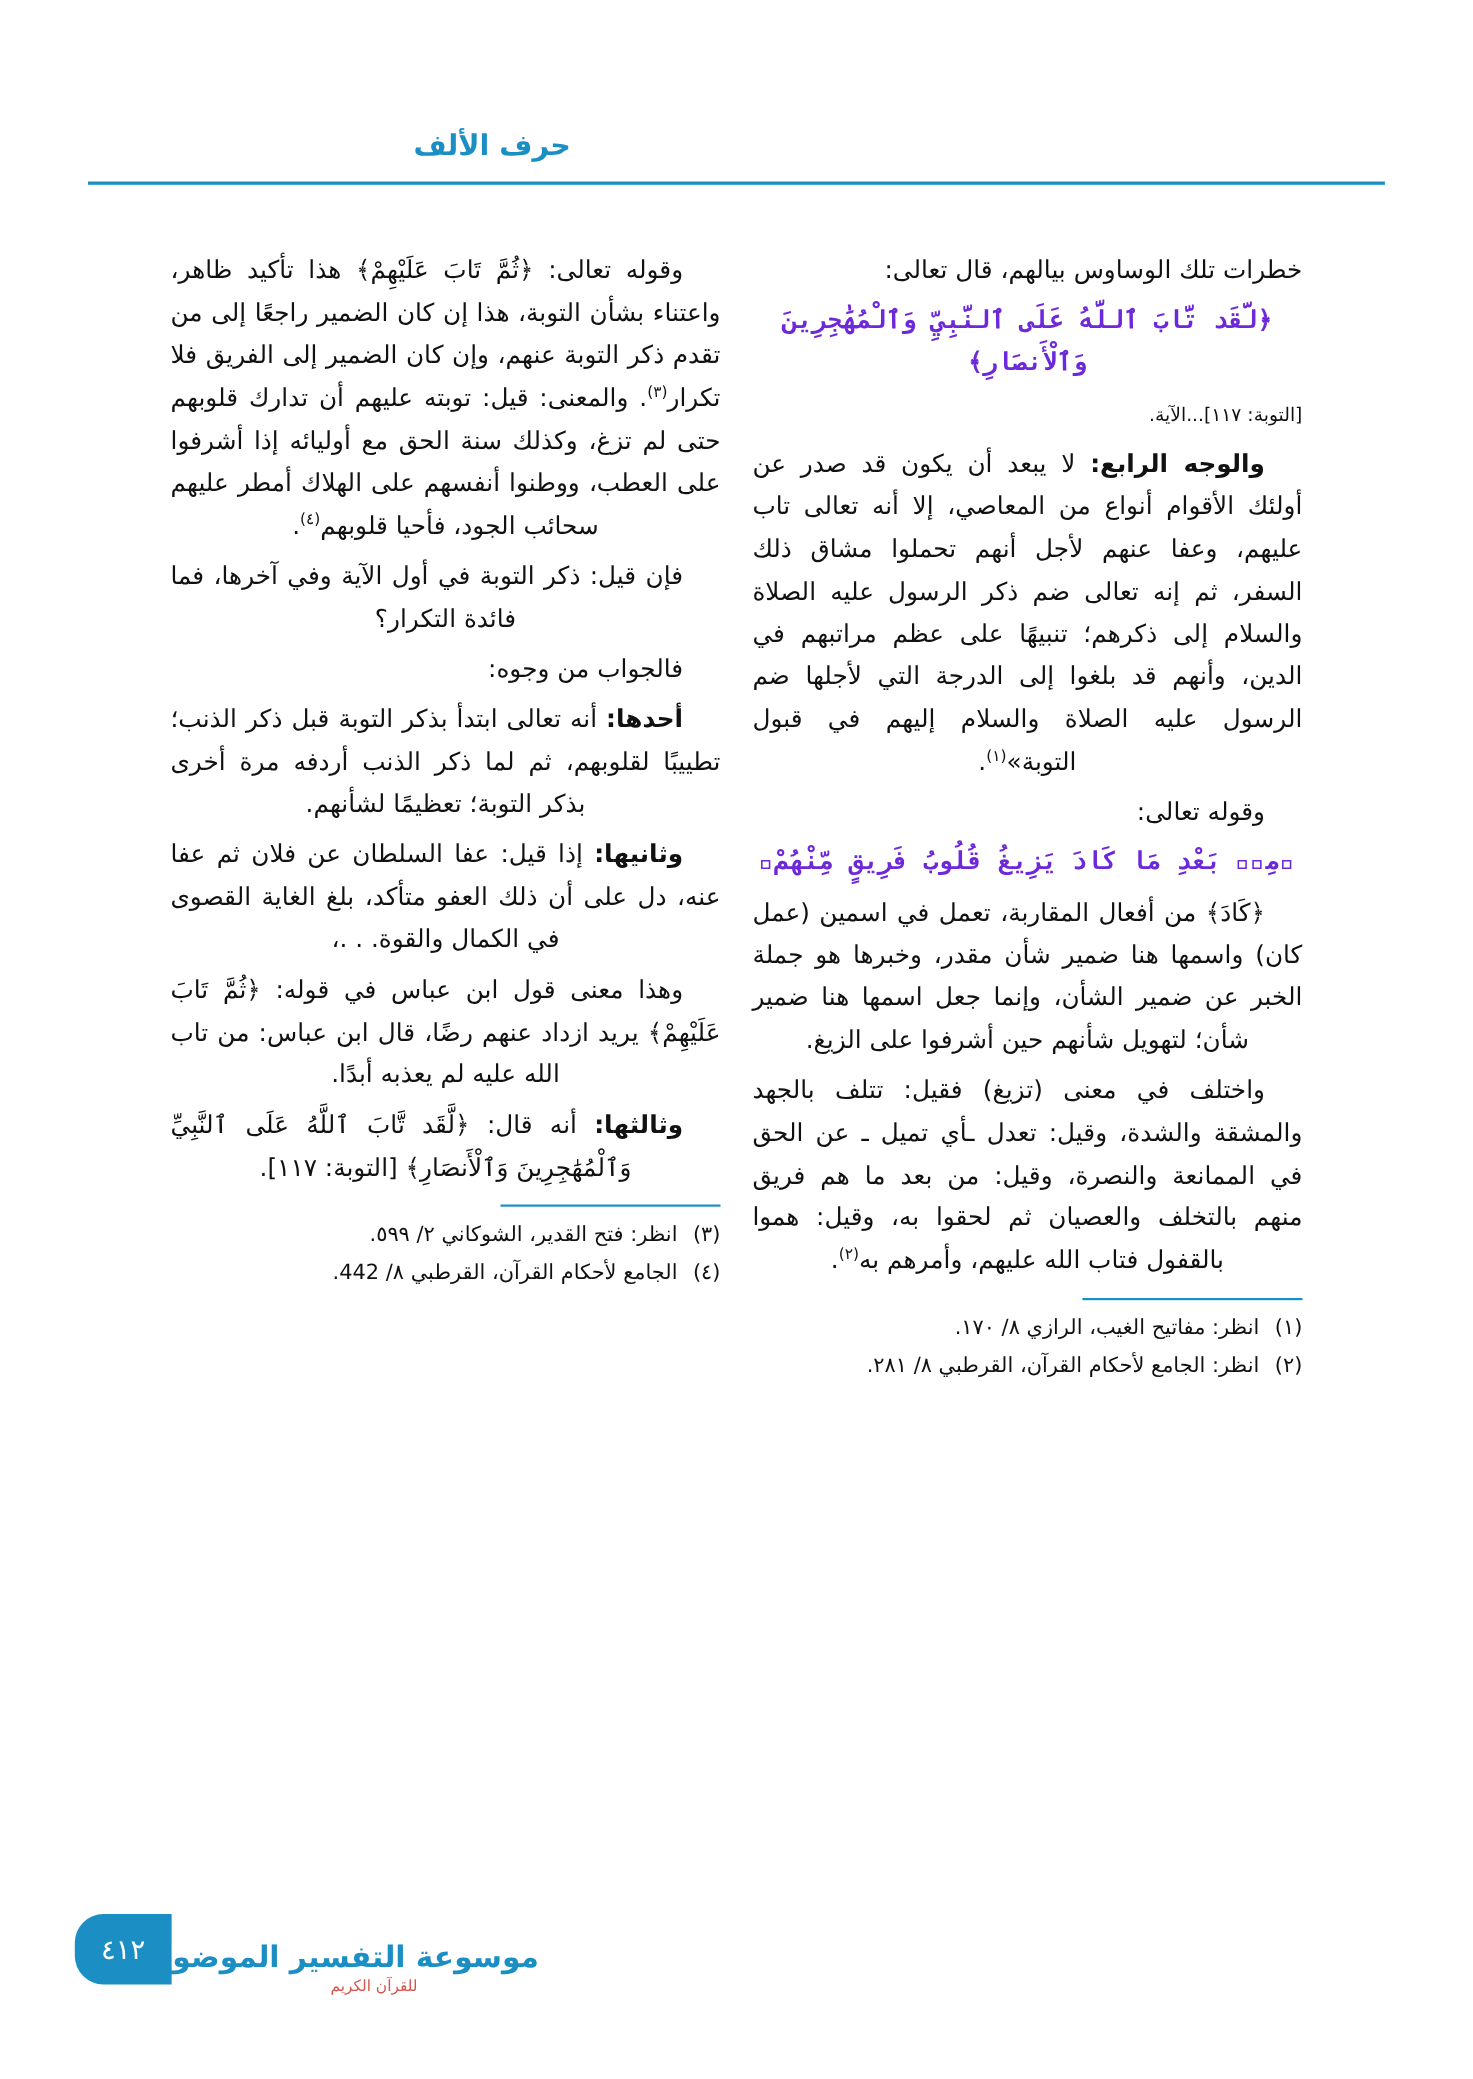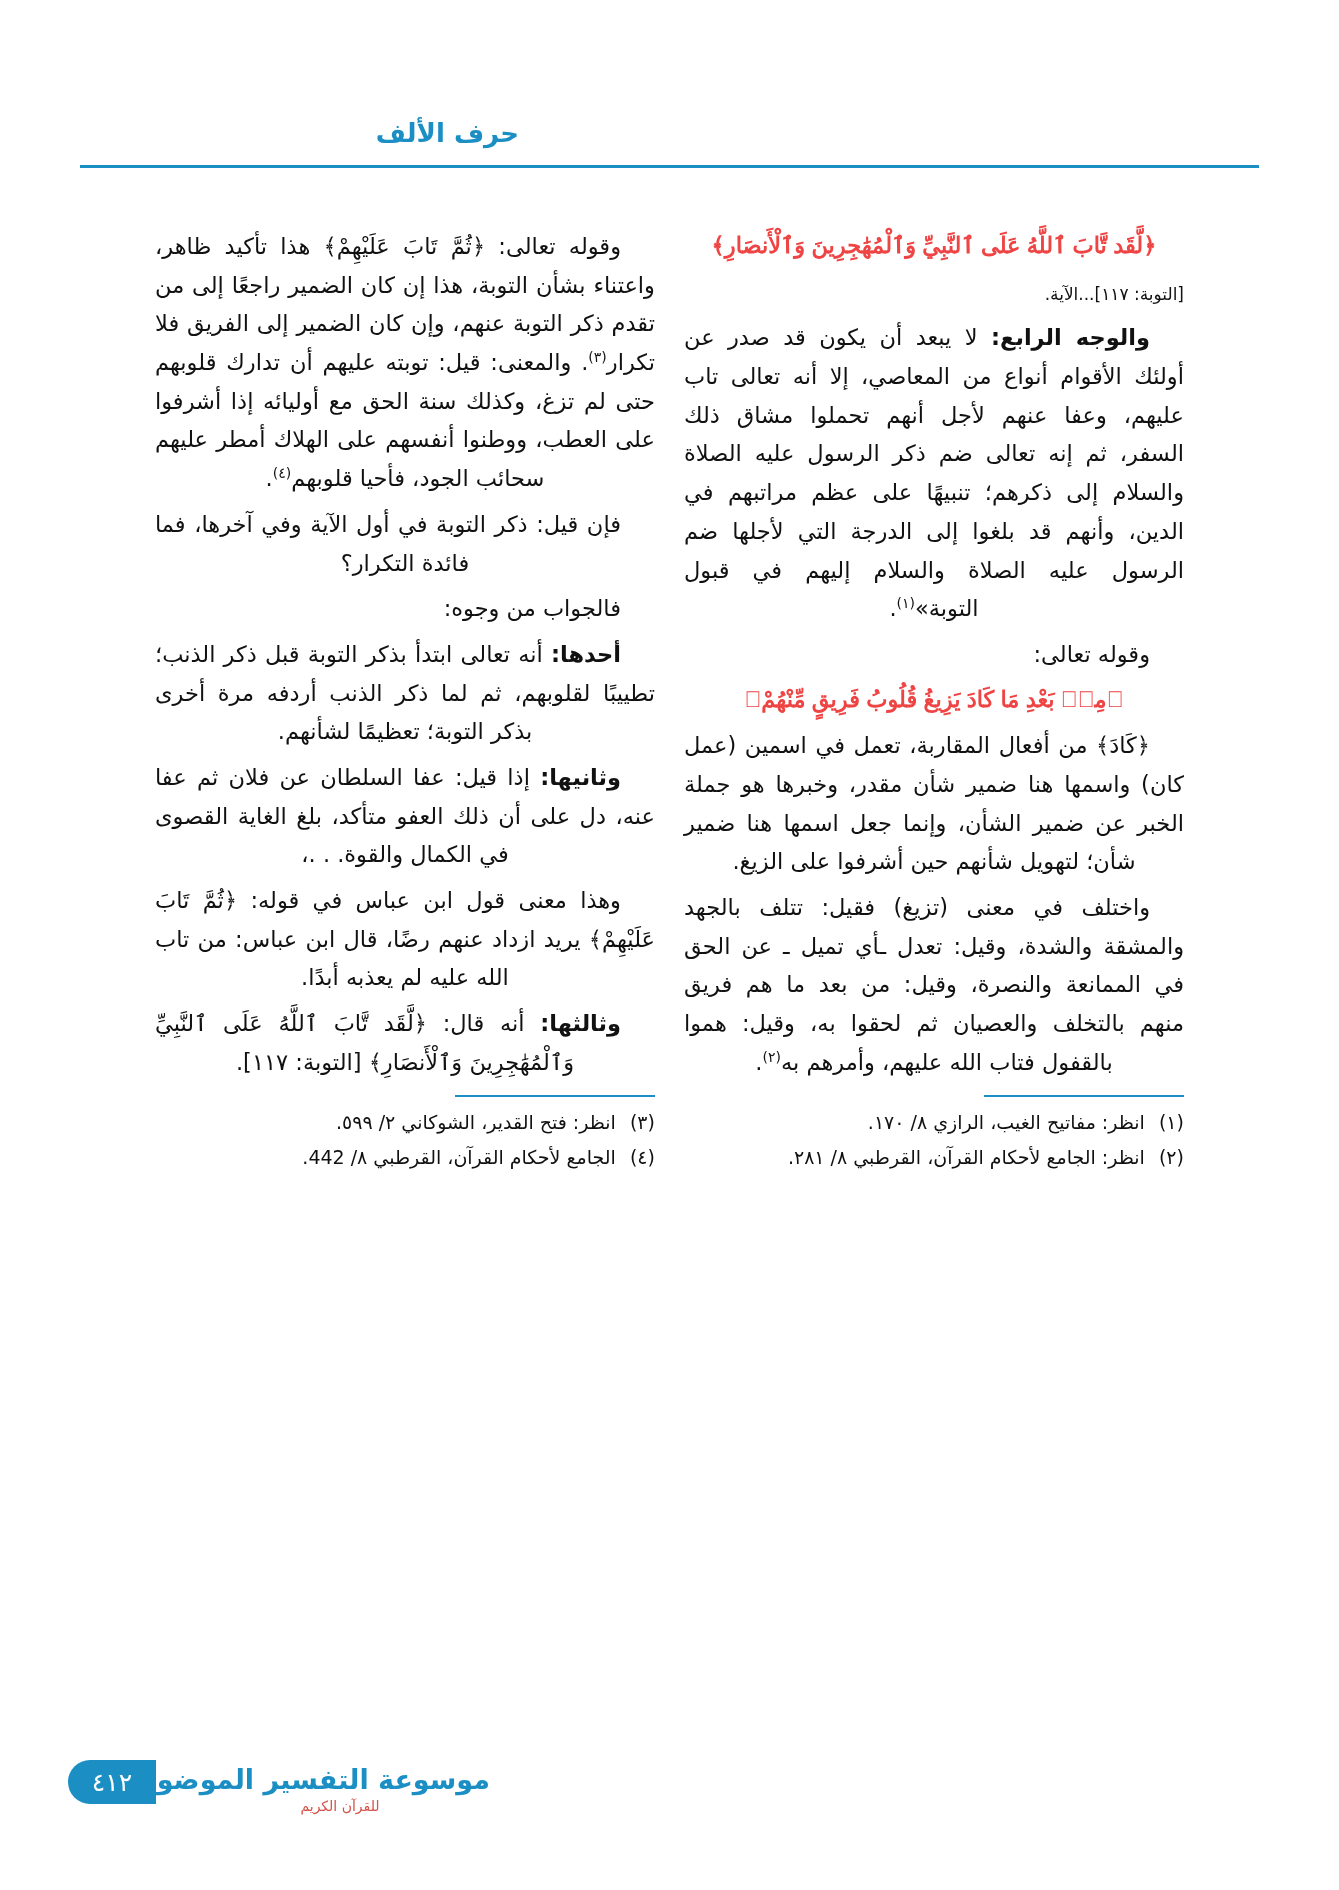--- a/index.html
+++ b/index.html
@@ -73,23 +73,23 @@
     line-height: 1.72;
     text-align: justify;
     text-align-last: center;
     font-family: "DejaVu Sans", sans-serif;
     color: #111;
   }
   p.justify-normal { text-align-last: right; }
   .indent { text-indent: 34px; }
   .bold { font-weight: bold; }
   .quran {
-    color: #ef4444;
+    color: #6d28d9;
     font-weight: bold;
-    font-family: Liberation Sans, sans-serif;
+    font-family: Liberation Mono, monospace;
   }
   .ref {
     font-size: 17px;
     color: #111;
     font-family: "DejaVu Sans", sans-serif;
   }
   sup {
     font-size: 14px;
     vertical-align: super;
   }
@@ -124,21 +124,21 @@
     bottom: 60px;
     right: 0;
     left: 0;
     height: 110px;
   }
   .page-badge {
     position: absolute;
     left: 68px;
     bottom: 26px;
     width: 88px;
-    height: 44px;
+    height: 64px;
     background: #1b8fc4;
     border-radius: 26px 0 0 26px;
     color: #fff;
     font-size: 25px;
     font-family: "DejaVu Sans", sans-serif;
     display: flex;
     align-items: center;
     justify-content: center;
     letter-spacing: 1px;
   }
@@ -171,20 +171,23 @@
 
   <div class="header">
     <div class="header-title">حرف الألف</div>
     <div class="header-rule"></div>
   </div>
 
   <div class="columns">
 
     <div class="col col-right">
 
+      <p class="justify-normal">
+        <span>خطرات تلك الوساوس بيالهم، قال تعالى:</span>
+      </p>
 
       <p class="quran center">
         <span>﴿لَّقَد تَّابَ ٱللَّهُ عَلَى ٱلنَّبِيِّ وَٱلْمُهَٰجِرِينَ وَٱلْأَنصَارِ﴾</span>
       </p>
 
       <p class="rightalign">
         <span class="ref">[التوبة: ١١٧]...الآية.</span>
       </p>
 
       <p class="indent">

